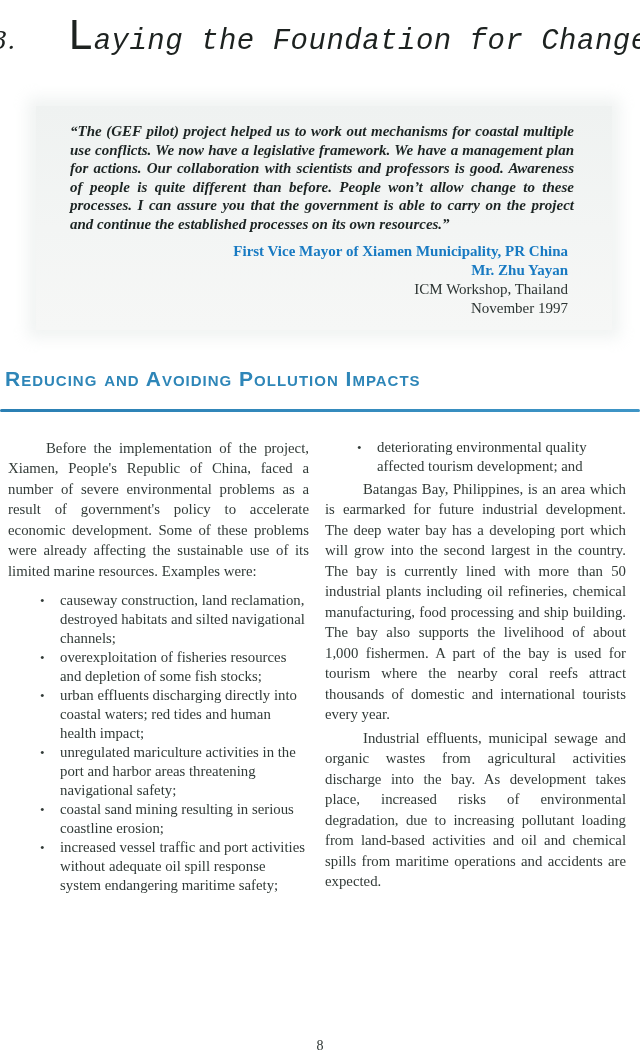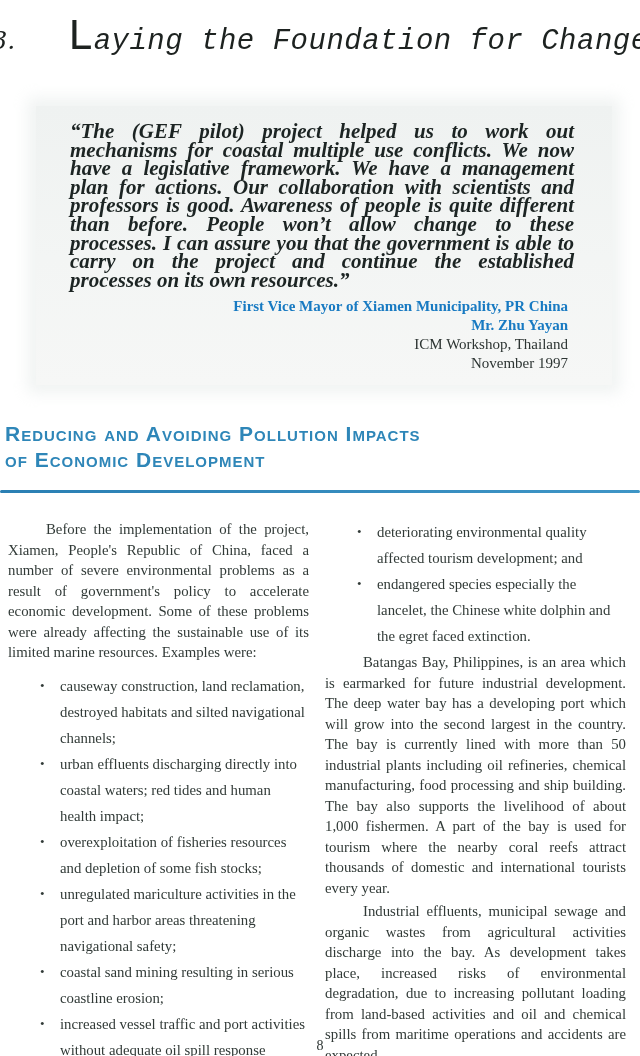--- a/index.html
+++ b/index.html
@@ -47,21 +47,21 @@
     margin: 44px 28px 0 36px;
     width: 576px;
     padding: 16px 38px 12px 34px;
     background: linear-gradient(180deg, #eff2f1 0%, #f3f5f4 55%, #f6f7f6 100%);
     box-shadow: 0 0 14px 8px rgba(222, 228, 226, 0.45);
   }
   .quote-text {
     font-family: "Liberation Serif", serif;
     font-style: italic;
     font-weight: bold;
-    font-size: 21px;
+    font-size: 15px;
     line-height: 18.6px;
     text-align: justify;
     color: #1c2423;
   }
   .attribution {
     margin-top: 8px;
     padding-right: 6px;
     text-align: right;
     font-size: 15px;
     line-height: 19px;
@@ -100,21 +100,21 @@
   .para {
     text-indent: 38px;
     text-align: justify;
     line-height: 20.5px;
   }
   .para + .para, .bullets + .para { margin-top: 3px; }
   .bullets {
     list-style: none;
     margin-top: 10px;
     padding-left: 28px;
-    line-height: 26px;
+    line-height: 19px;
   }
   .bullets li {
     position: relative;
     padding-left: 24px;
     text-align: left;
   }
   .bullets li::before {
     content: "\2022";
     position: absolute;
     left: 4px;
@@ -146,41 +146,39 @@
     <div class="attribution">
       <div class="attr-blue">First Vice Mayor of Xiamen Municipality, PR China</div>
       <div class="attr-blue">Mr. Zhu Yayan</div>
       <div class="attr-plain">ICM Workshop, Thailand</div>
       <div class="attr-plain">November 1997</div>
     </div>
   </section>
 
   <h2 class="section-heading">
     <span>Reducing and Avoiding Pollution Impacts</span>
-    <span>of Economic Development</span>
   </h2>
 
   <div class="rule"></div>
 
   <main class="columns">
     <div class="col">
       <p class="para">Before the implementation of the project, Xiamen, People's Republic of China, faced a number of severe environmental problems as a result of government's policy to accelerate economic development. Some of these problems were already affecting the sustainable use of its limited marine resources.  Examples were:</p>
       <ul class="bullets">
         <li>causeway construction, land reclamation, destroyed habitats and silted navigational channels;</li>
+        <li>overexploitation of fisheries resources and depletion of some fish stocks;</li>
         <li>urban effluents discharging directly into coastal waters; red tides and human health impact;</li>
-        <li>overexploitation of fisheries resources and depletion of some fish stocks;</li>
         <li>unregulated mariculture activities in the port and harbor areas threatening navigational safety;</li>
         <li>coastal sand mining resulting in serious coastline erosion;</li>
         <li>increased vessel traffic and port activities without adequate oil spill response system endangering maritime safety;</li>
       </ul>
     </div>
     <div class="col">
       <ul class="bullets" style="margin-top:0;">
         <li>deteriorating environmental quality affected tourism development; and</li>
-        <li>endangered species especially the lancelet, the Chinese white dolphin and the egret faced extinction.</li>
       </ul>
       <p class="para">Batangas Bay, Philippines, is an area which is earmarked for future industrial development. The deep water bay has a developing port which will grow into the second largest in the country. The bay is currently lined with more than 50 industrial plants including oil refineries, chemical manufacturing, food processing and ship building. The bay also supports the livelihood of about 1,000 fishermen. A part of the bay is used for tourism where the nearby coral reefs attract thousands of domestic and international tourists every year.</p>
       <p class="para">Industrial effluents, municipal sewage and organic wastes from agricultural activities discharge into the bay. As development takes place, increased risks of environmental degradation, due to increasing pollutant loading from land-based activities and oil and chemical spills from maritime operations and accidents are expected.</p>
     </div>
   </main>
 
   <div class="pagenum">8</div>
 
 </div>
 

